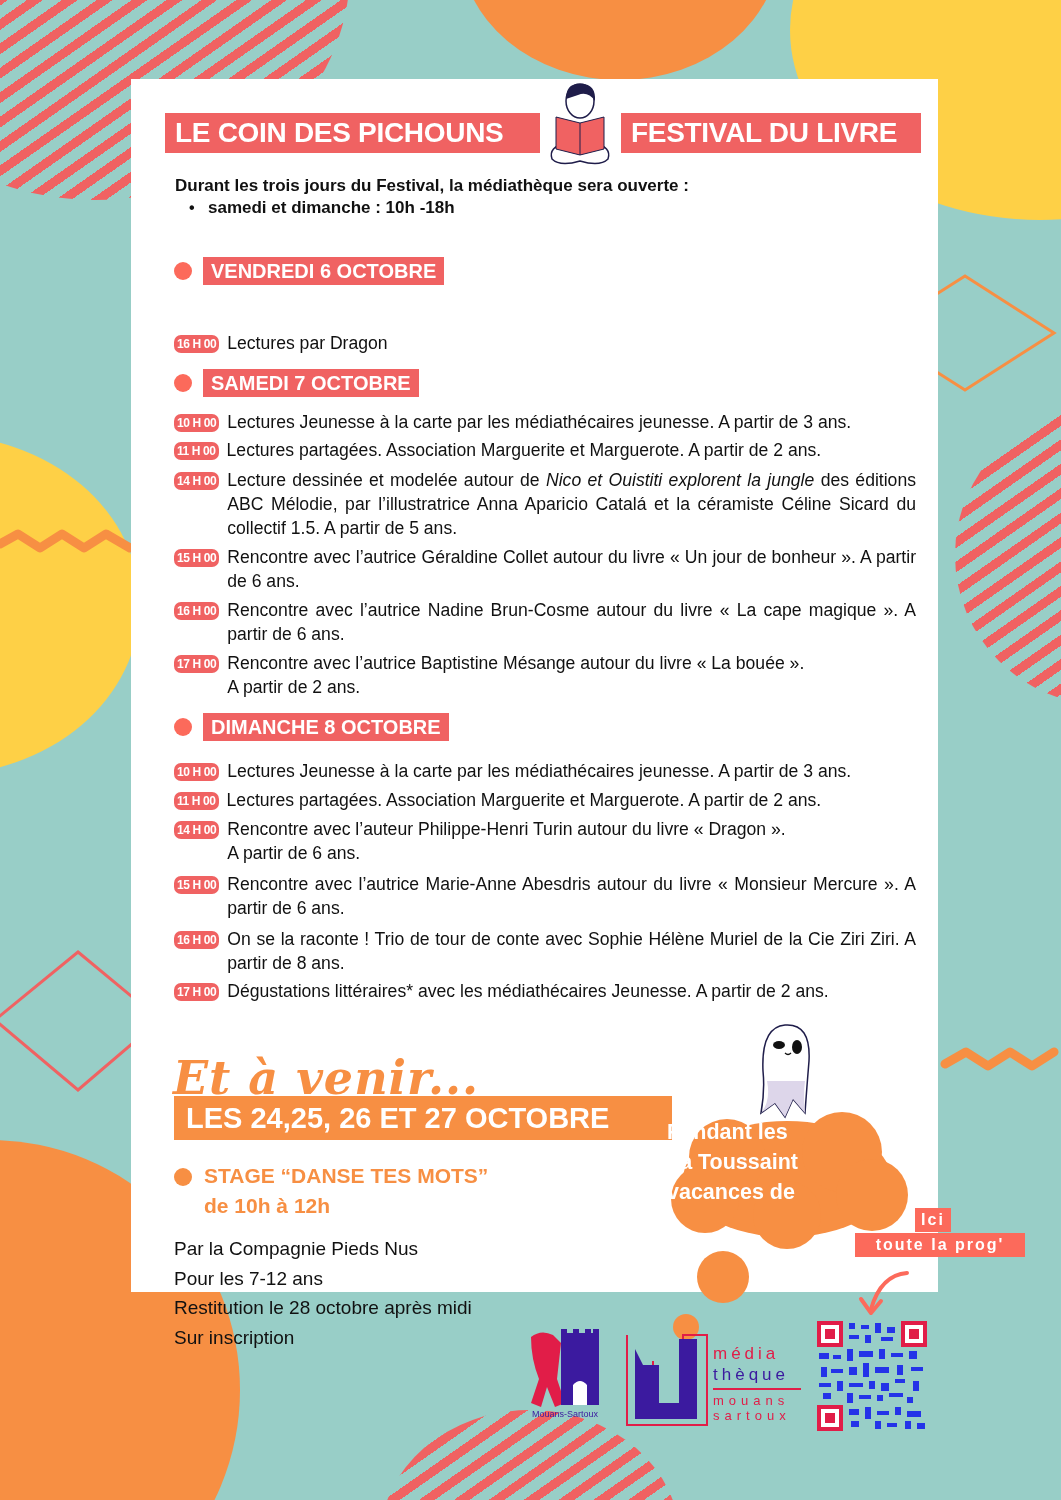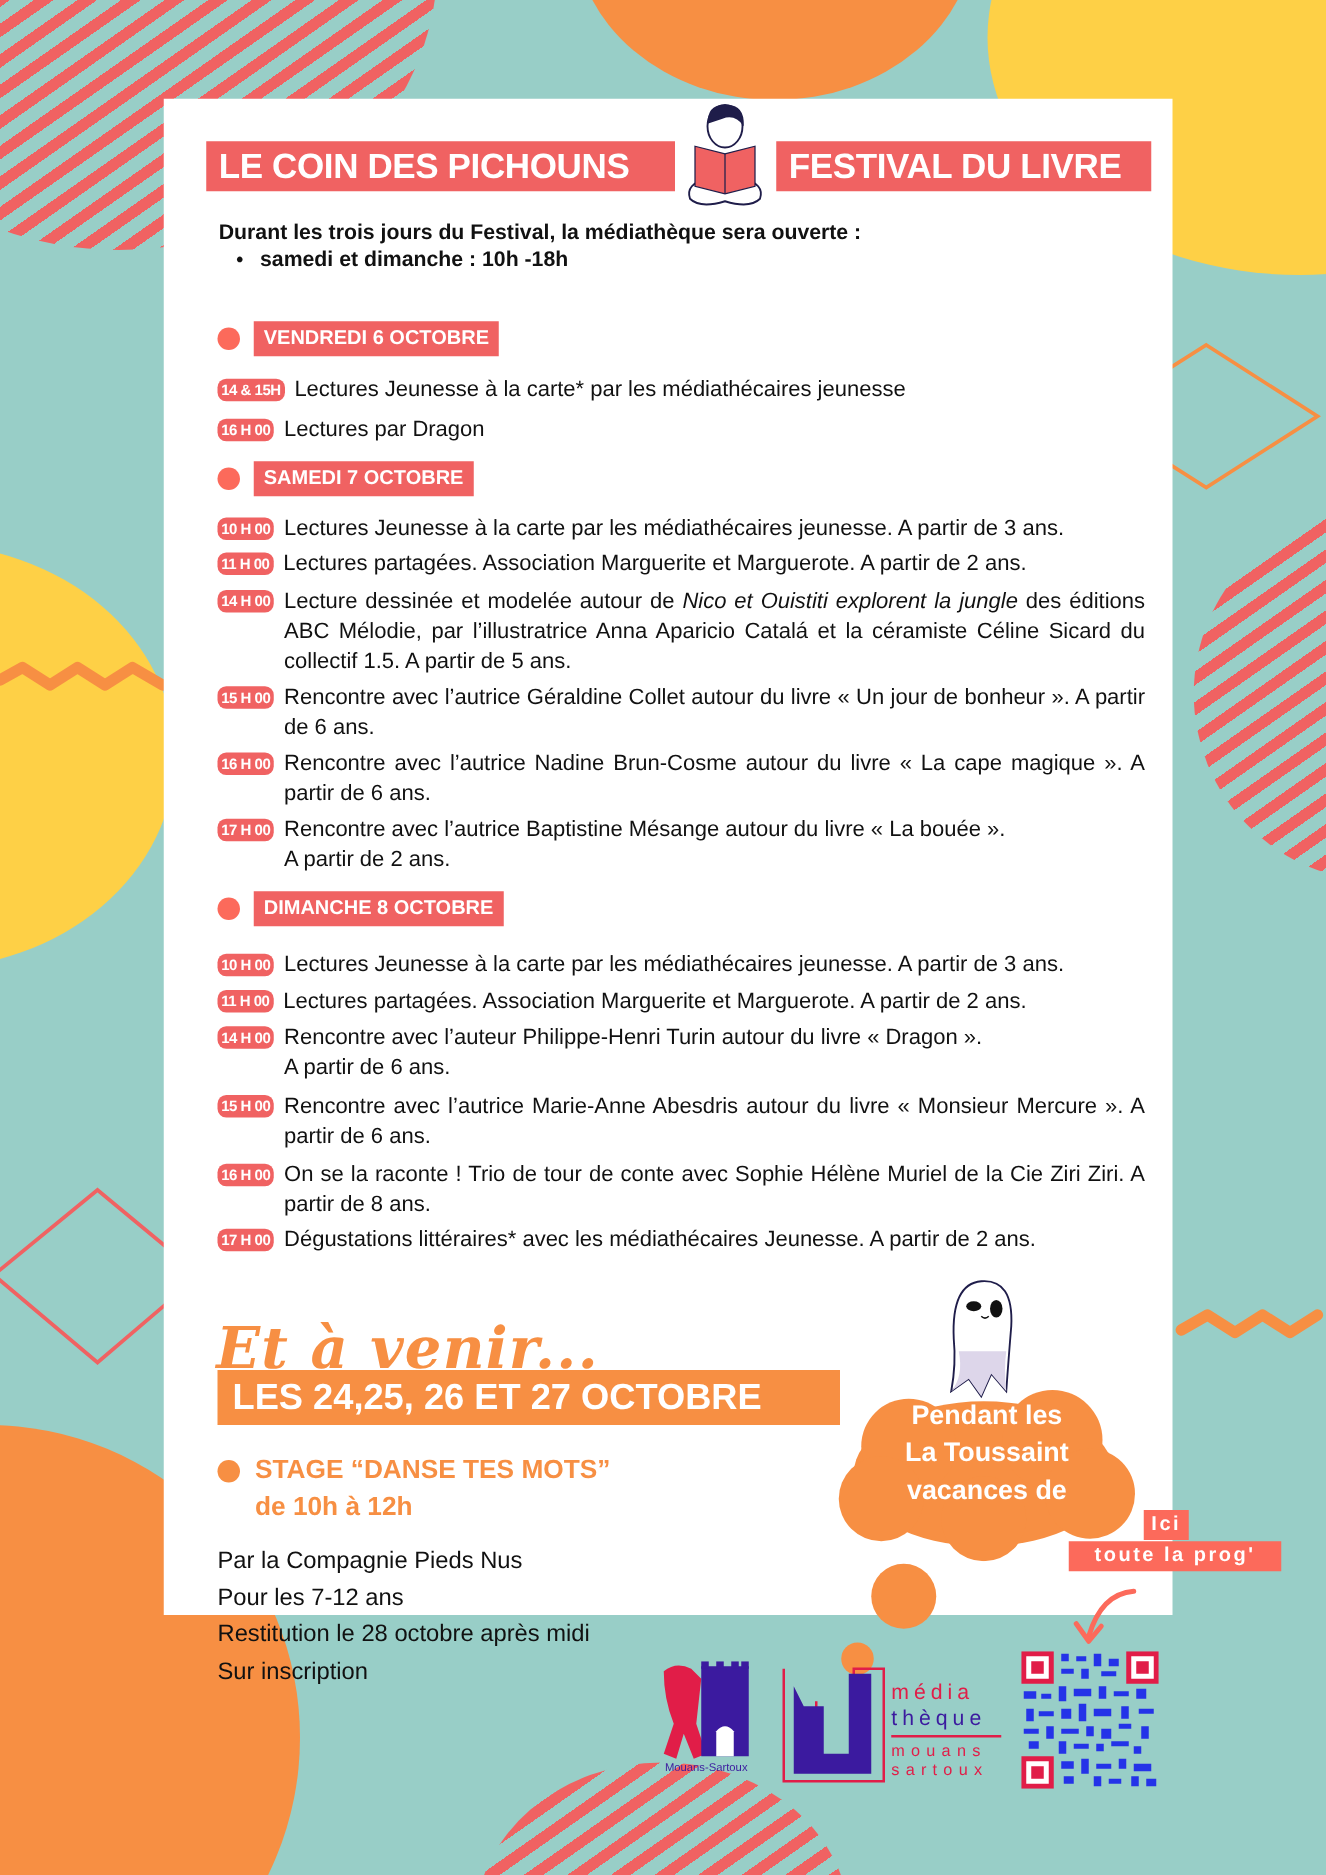--- a/index.html
+++ b/index.html
@@ -13,37 +13,37 @@
 
   .title-tag { position: absolute; top: 34px; height: 40px; background: #f06262; color: #fff; font-weight: bold; font-size: 28px; line-height: 40px; padding: 0 10px; letter-spacing: -0.3px; white-space: nowrap; }
   .reader { position: absolute; left: 413px; top: 2px; width: 72px; height: 88px; }
 
   .hours { position: absolute; left: 44px; top: 96px; font-size: 17px; font-weight: bold; color: #111; line-height: 22px; }
   .hours ul { list-style: none; padding-left: 14px; }
   .hours li::before { content: "•"; display: inline-block; width: 19px; font-size: 16px; }
 
   .day-head { position: absolute; left: 43px; height: 28px; display: flex; align-items: center; }
   .dot { width: 18px; height: 18px; border-radius: 50%; background: #fc6a5b; margin-right: 11px; }
-  .day-tag { background: #f06262; color: #fff; font-weight: bold; font-size: 16px; height: 28px; line-height: 28px; padding: 0 8px; white-space: nowrap; }
+  .day-tag { background: #f06262; color: #fff; font-weight: bold; font-size: 20px; height: 28px; line-height: 28px; padding: 0 8px; white-space: nowrap; }
 
   .event { position: absolute; left: 43px; width: 742px; display: flex; align-items: flex-start; font-size: 17.6px; line-height: 24px; color: #111; }
   .badge { flex: none; background: #f06262; color: #fff; font-weight: bold; font-size: 12px; border-radius: 7px; height: 18px; line-height: 18px; padding: 0 3px; margin-top: 4px; margin-right: 8px; white-space: nowrap; letter-spacing: -0.4px; }
   .event .txt { text-align: justify; flex: 1; }
   .event .txt.left { text-align: left; }
   .event i { font-style: italic; }
 
   .venir { position: absolute; left: 42px; top: 972px; font-family: "DejaVu Serif", serif; font-style: italic; font-weight: bold; color: #f78f43; font-size: 46px; letter-spacing: 1px; }
   .dates { position: absolute; left: 43px; top: 1017px; width: 498px; height: 44px; background: #f78f43; color: #fff; font-weight: bold; font-size: 29px; line-height: 44px; padding-left: 12px; white-space: nowrap; }
   .stage { position: absolute; left: 43px; top: 1082px; color: #f78f43; font-weight: bold; font-size: 21px; line-height: 30px; }
   .stage .sdot { position: absolute; left: 0; top: 7px; width: 18px; height: 18px; border-radius: 50%; background: #f78f43; }
   .stage div { padding-left: 30px; }
   .details { position: absolute; left: 43px; top: 1155px; font-size: 19px; line-height: 29.5px; color: #111; }
 
   .cloud { position: absolute; left: 536px; top: 1028px; width: 245px; height: 142px; }
-  .cloud-text { position: absolute; left: 536px; top: 1038px; width: 245px; text-align: center; color: #fff; font-weight: bold; font-size: 21.5px; line-height: 30px; }
+  .cloud-text { position: absolute; left: 536px; top: 1038px; width: 245px; color: #fff; font-weight: bold; font-size: 21.5px; line-height: 30px; }
   .ghost { position: absolute; left: 616px; top: 942px; width: 78px; height: 98px; }
 
   .ici { position: absolute; background: #fc6a5b; color: #fff; font-weight: bold; font-size: 16px; letter-spacing: 2px; height: 24px; line-height: 24px; text-align: center; }
   .arrow { position: absolute; left: 720px; top: 1190px; width: 60px; height: 60px; }
 
   .logo-ms { position: absolute; left: 396px; top: 1250px; width: 76px; height: 90px; }
   .logo-med { position: absolute; left: 492px; top: 1252px; width: 180px; height: 96px; }
   .med-text { position: absolute; left: 582px; top: 1264px; color: #e11d48; font-size: 17px; letter-spacing: 4px; line-height: 21px; }
   .med-text .l2 { color: #3b1a9f; }
   .med-text .sub { font-size: 13px; letter-spacing: 5px; line-height: 15px; color: #e11d48; }
@@ -90,24 +90,20 @@
   <div class="hours">
     <div>Durant les trois jours du Festival, la médiathèque sera ouverte :</div>
     <ul>
       <li>samedi et dimanche : 10h -18h</li>
     </ul>
   </div>
 
   <div class="day-head" style="top:178px;">
     <span class="dot"></span>
     <span class="day-tag">VENDREDI 6 OCTOBRE</span>
-  </div>
-  <div class="event" style="top:220px;">
-    <span class="badge">14 &amp; 15H</span>
-    <span class="txt left">Lectures Jeunesse à la carte* par les médiathécaires jeunesse</span>
   </div>
   <div class="event" style="top:252px;">
     <span class="badge">16 H 00</span>
     <span class="txt left">Lectures par Dragon</span>
   </div>
 
   <div class="day-head" style="top:290px;">
     <span class="dot"></span>
     <span class="day-tag">SAMEDI 7 OCTOBRE</span>
   </div>

